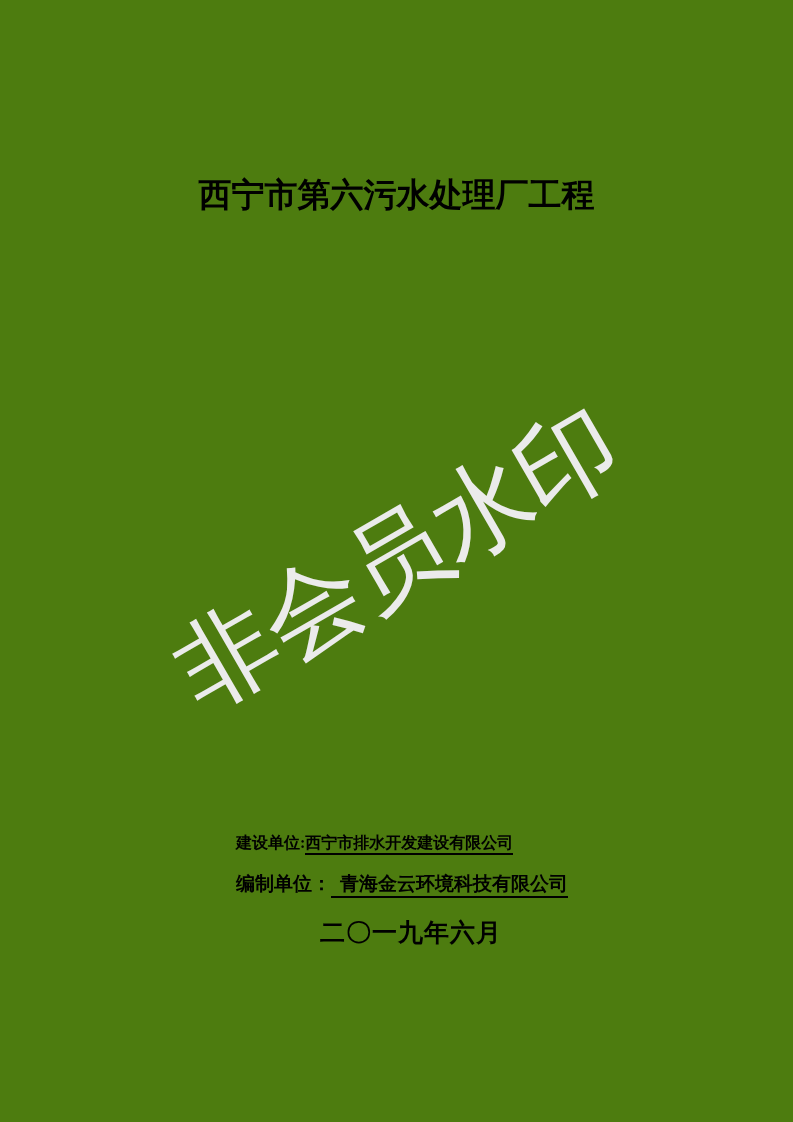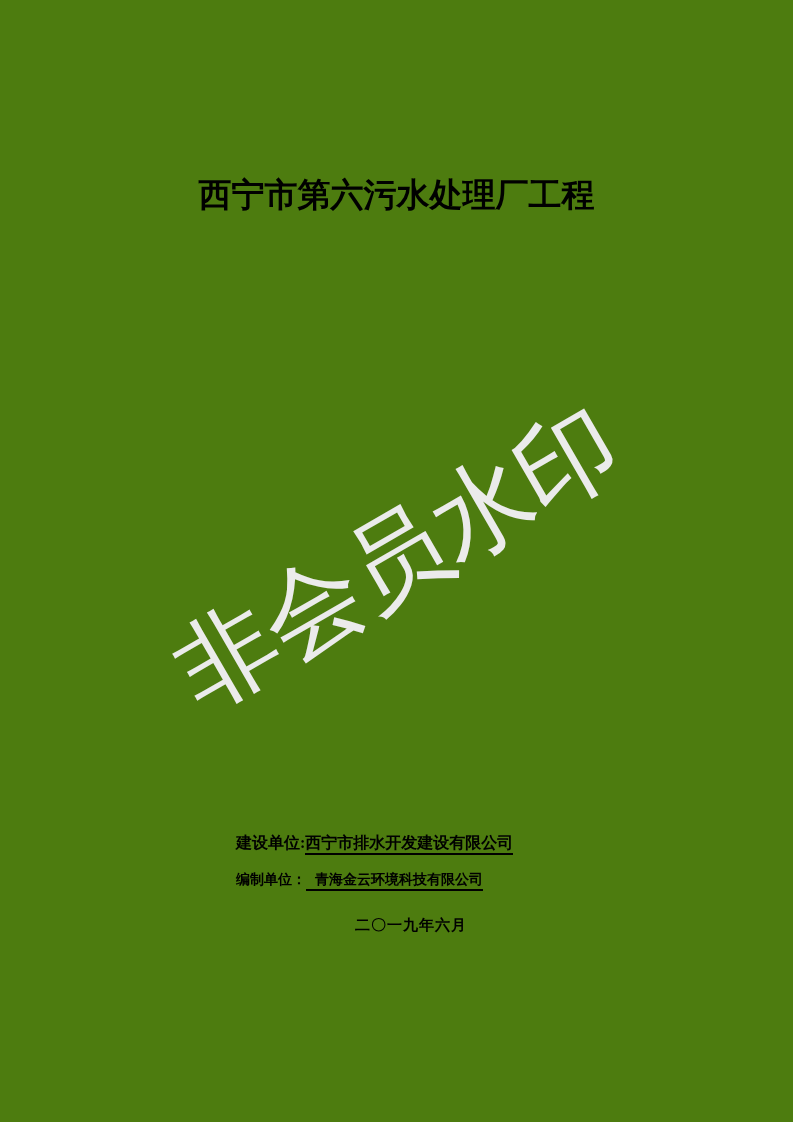--- a/index.html
+++ b/index.html
@@ -54,25 +54,25 @@
     left: 0;
     width: 332px;
     white-space: nowrap;
   }
   .line-builder {
     top: 833px;
     font-size: 16px;
   }
   .line-compiler {
     top: 871px;
-    font-size: 14px;
+    font-size: 19px;
   }
   .line-date {
     top: 916px;
-    font-size: 15px;
+    font-size: 25px;
     letter-spacing: 1px;
     text-align: center;
     padding-left: 18px;
     width: 314px;
   }
   .uline {
     border-bottom: 2px solid #000000;
     padding-bottom: 2px;
   }
   .compiler-space {

